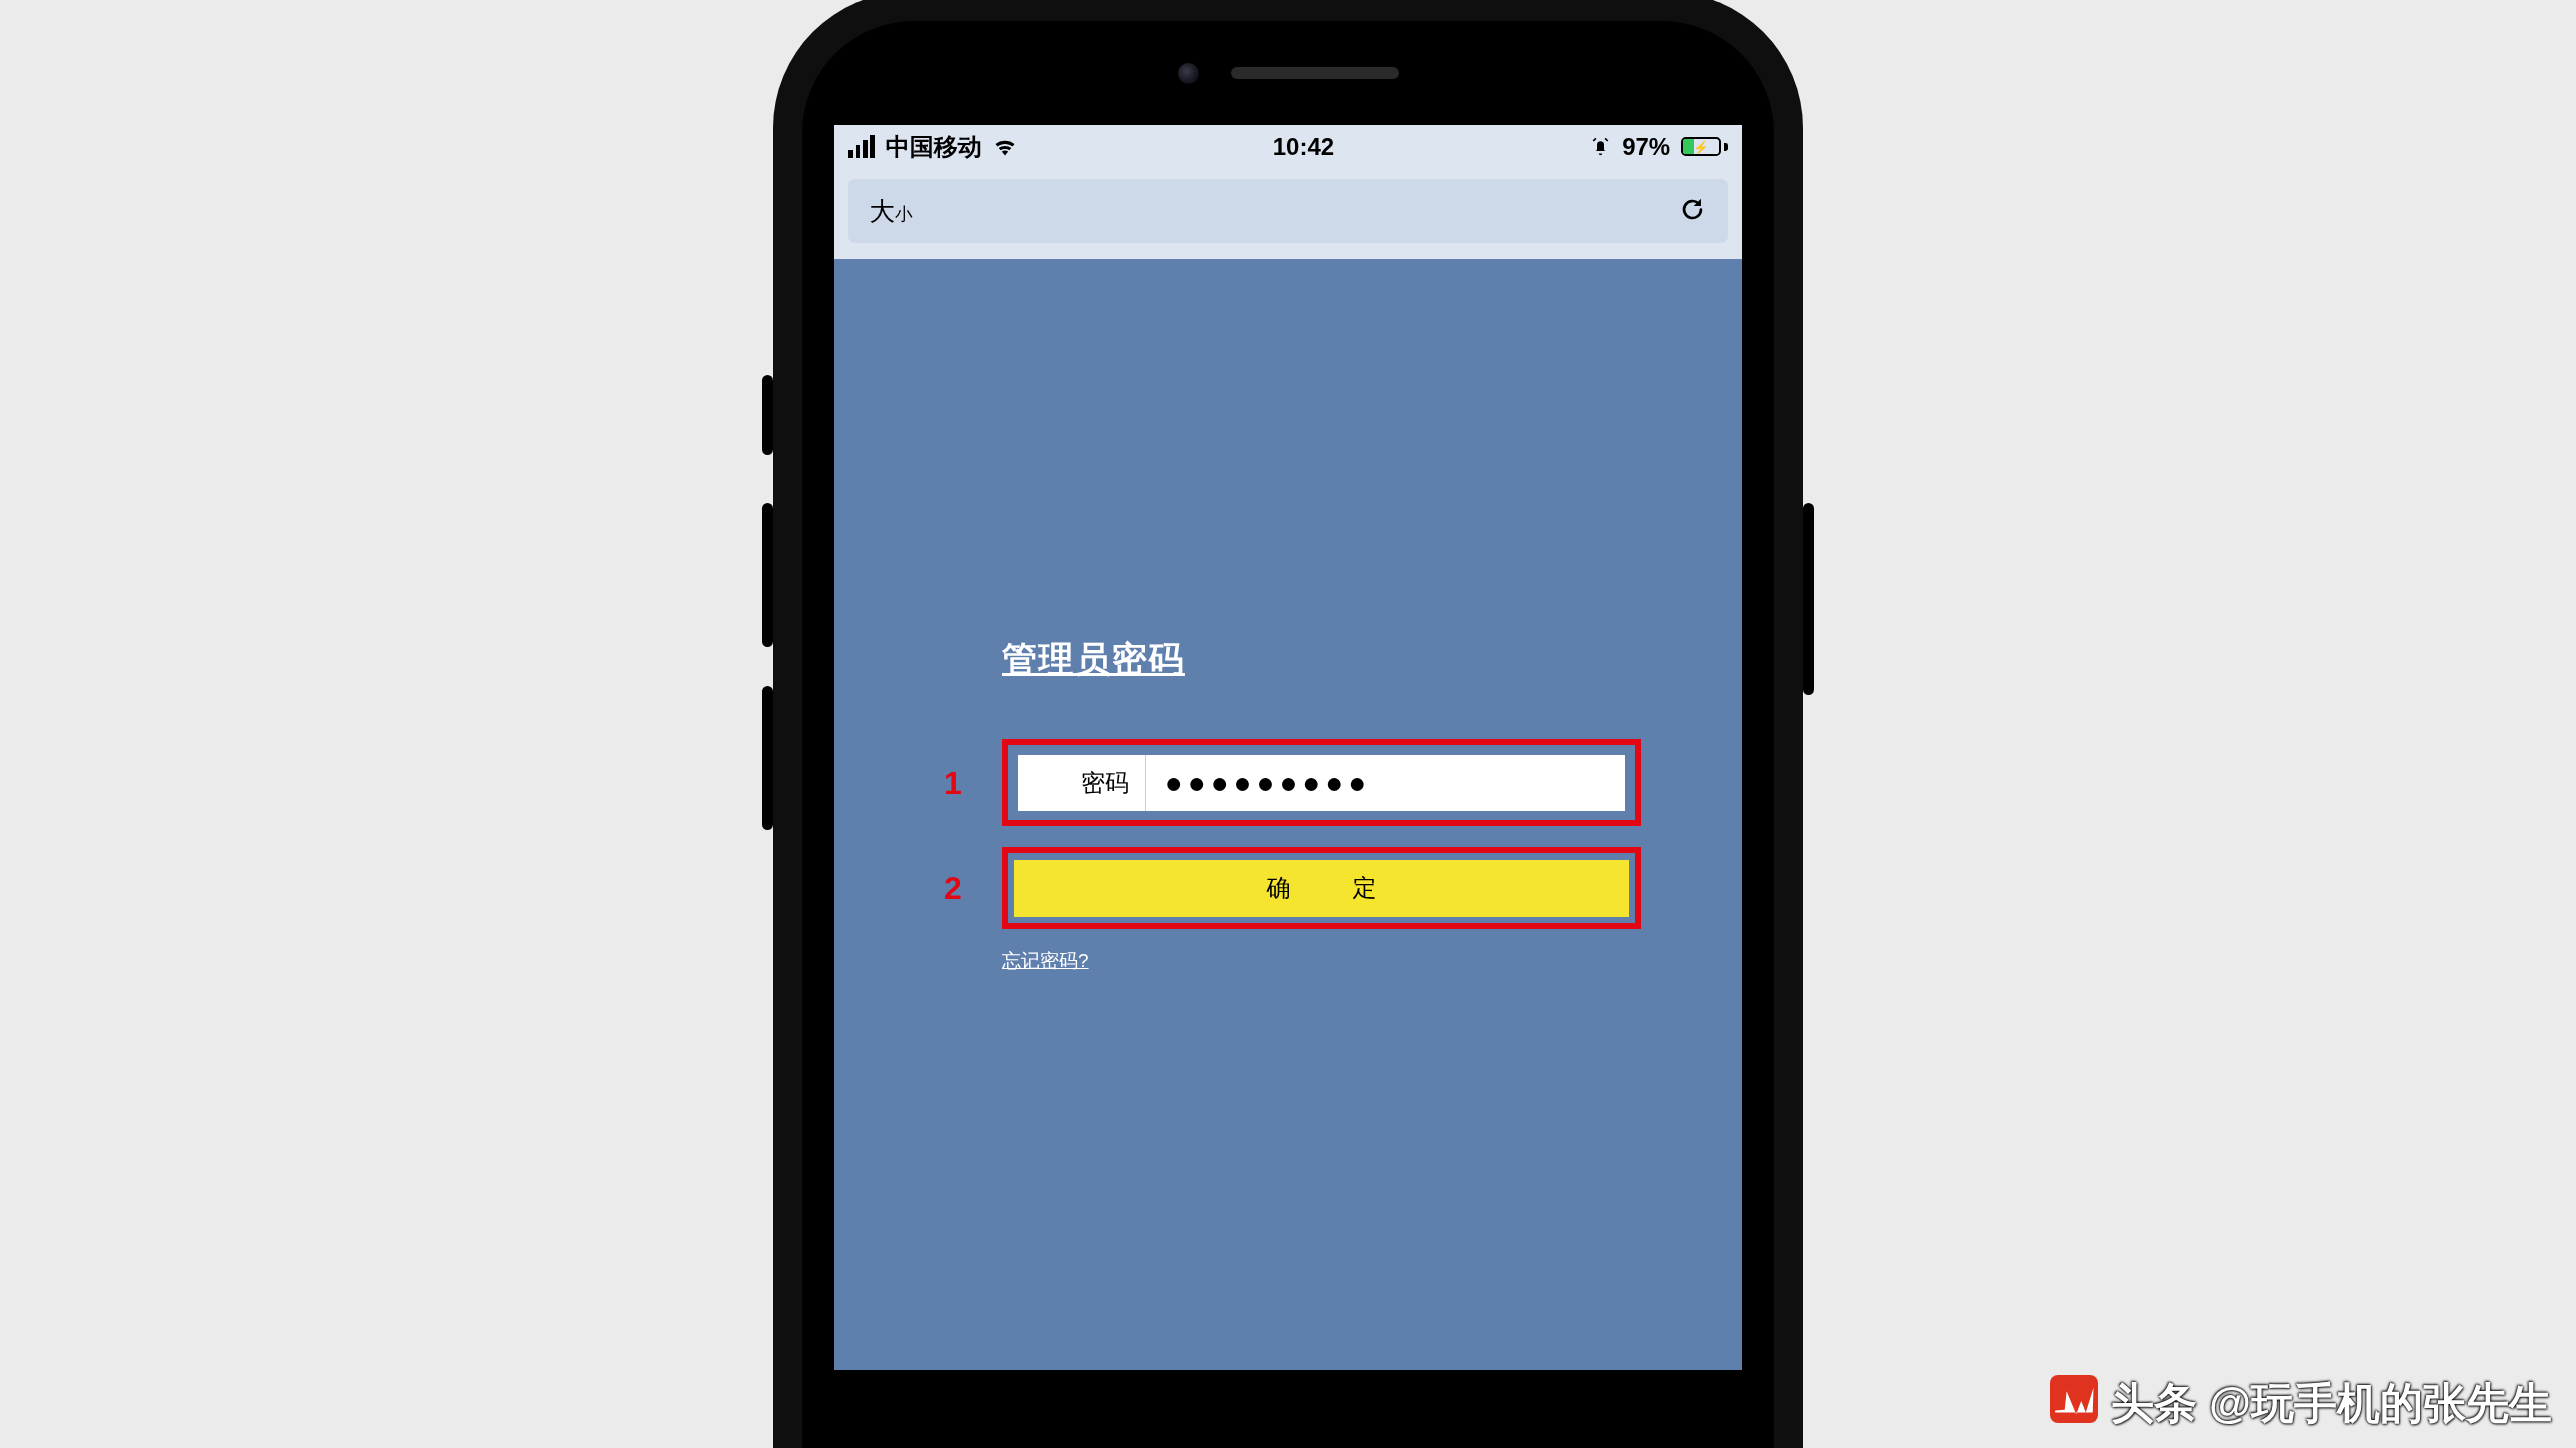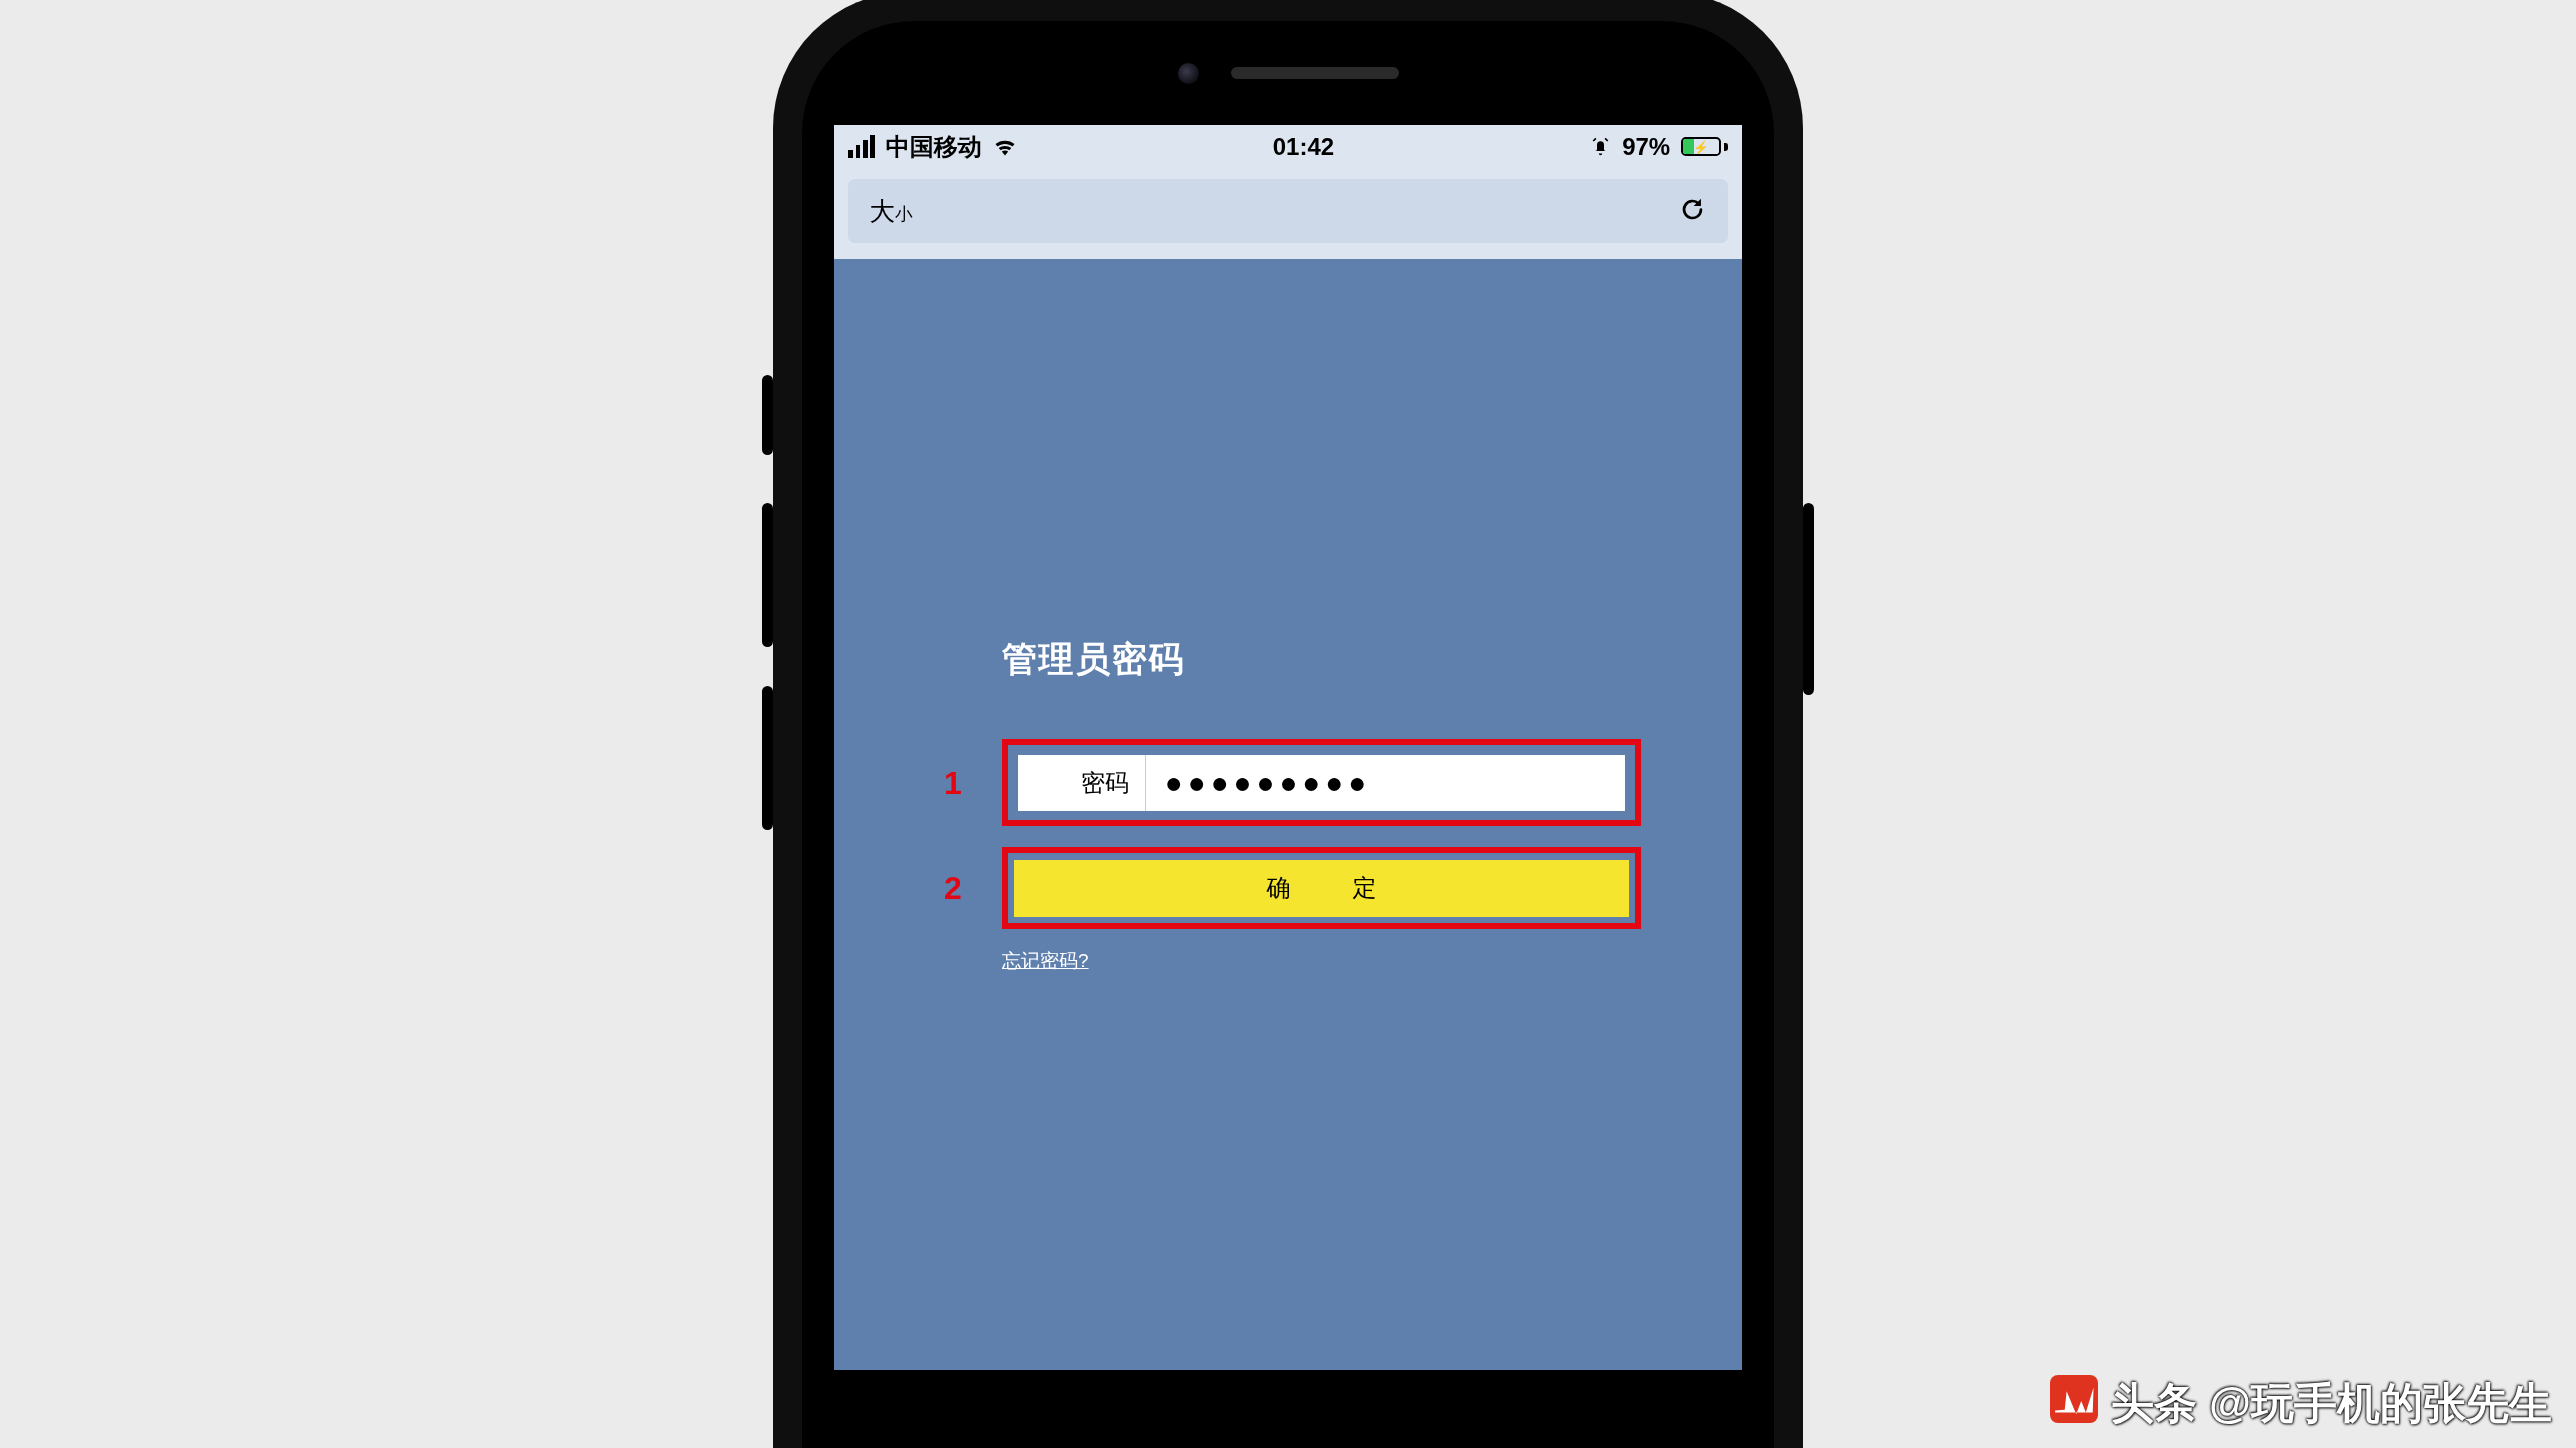--- a/index.html
+++ b/index.html
@@ -124,20 +124,21 @@
     left:168px;
     top:511px;
     width:639px;
   }
   .login-title{
     color:#fff;
     font-size:35px;
     font-weight:700;
     margin-bottom:56px;
     letter-spacing:1.6px;
+    text-decoration:underline;
   }
   .field-wrap{
     border:6.4px solid #e30613;
     padding:9.6px;
     margin-bottom:21px;
     position:relative;
   }
   .field-inner{
     display:flex;
     background:#fff;
@@ -246,21 +247,21 @@
               <span></span>
               <span></span>
           </div>
           <span>中国移动</span>
           <span class="wifi-ic">
             <svg width="24" height="19" viewBox="0 0 24 18">
                 <path fill="#000" d="M12 18l-3.2-3.9c1.8-1.5 4.6-1.5 6.4 0L12 18zm-6.3-7.6C8.9 7.7 15.1 7.7 18.3 10.4l-2 2.4c-2.3-1.9-6.3-1.9-8.6 0l-2-2.4zM2.5 6.6C7.6 2.1 16.4 2.1 21.5 6.6l-2 2.4C15.6 5.6 8.4 5.6 4.5 9L2.5 6.6z"></path>
               </svg>
           </span>
         </div>
-        <div>01:42</div>
+        <div>10:42</div>
         <div class="status-right">
           <span class="alarm-ic">
             <svg width="21" height="21" viewBox="0 0 24 24">
                 <path fill="#000" d="M12 22a2 2 0 0 0 2-2h-4a2 2 0 0 0 2 2zm6-5c-1.1 0-2-.9-2-2V10a4 4 0 1 0-8 0v5c0 1.1-.9 2-2 2v0h12zM3 5l3-3 1.4 1.4-3 3L3 5zm18 0l-1.4 1.4-3-3L18 2l3 3z"></path>
               </svg>
           </span>
           <span>97%</span>
           <div class="battery">
             <div class="battery-body">
               <div class="battery-fill"></div>

